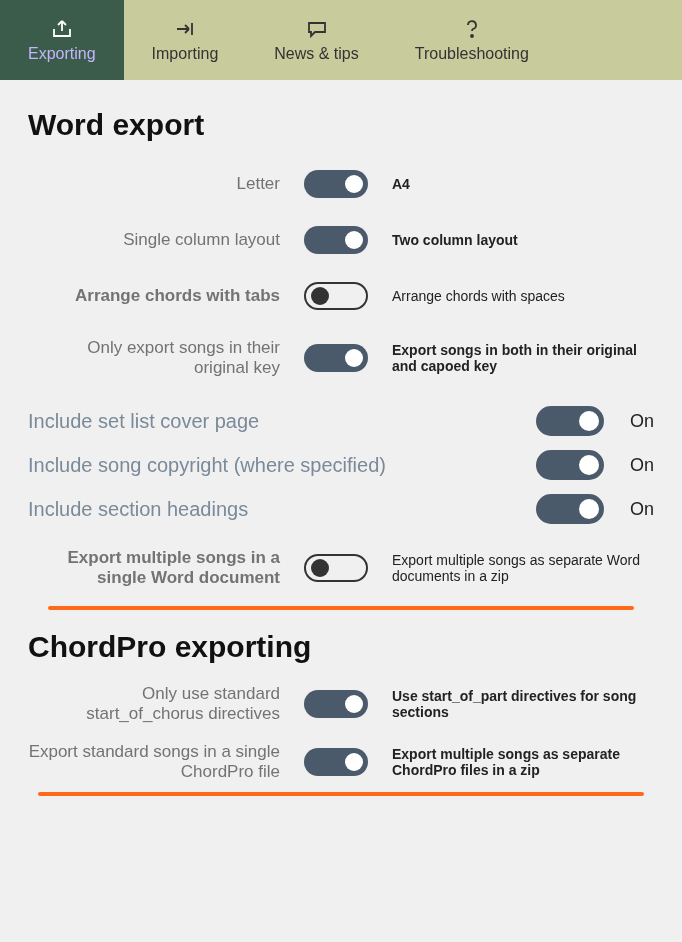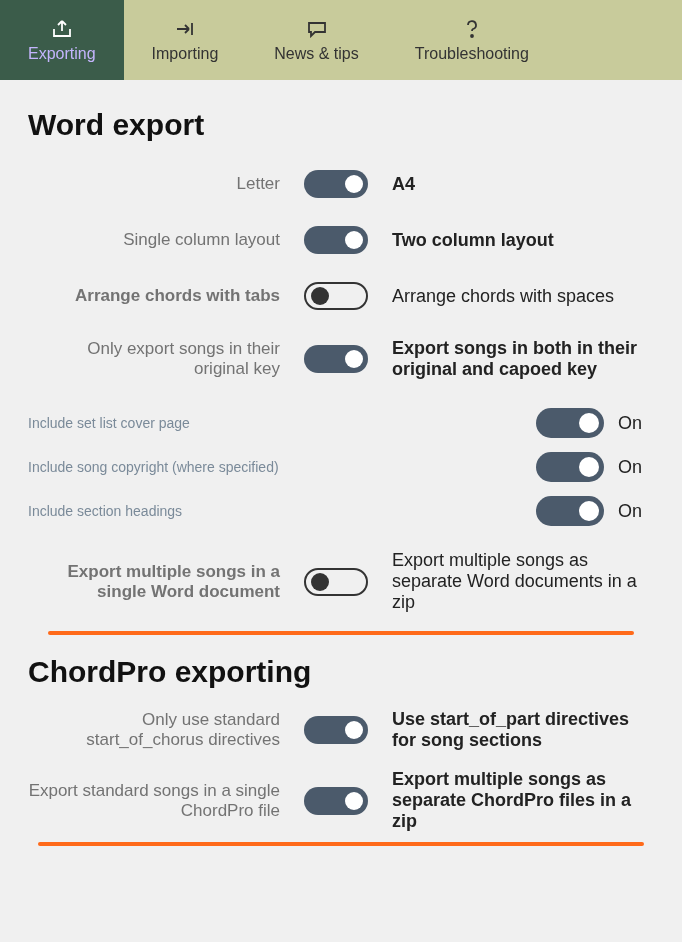--- a/index.html
+++ b/index.html
@@ -10,35 +10,35 @@
 .tab.active { background: #3b5c4a; color: #c4b5fd; }
 .tab-icon { font-size: 20px; margin-bottom: 4px; height: 24px; display: flex; align-items: center; }
 .tab-label { font-size: 16px; }
 
 .content { padding: 28px 28px 20px 28px; }
 .section-title { font-size: 30px; font-weight: 700; margin-bottom: 28px; color: #111; }
 
 .row { display: flex; align-items: center; margin-bottom: 28px; }
 .row .left { width: 268px; text-align: right; padding-right: 16px; font-size: 17px; color: #737373; }
 .row .mid { width: 80px; display: flex; justify-content: center; }
-.row .right { flex: 1; padding-left: 16px; font-size: 18px; color: #222; }
+.row .right { flex: 1; padding-left: 16px; font-size: 14px; color: #222; }
 .row .emph { font-weight: 700; }
 
 .toggle { width: 64px; height: 28px; border-radius: 14px; position: relative; cursor: pointer; }
 .toggle-on-dark { background: #4b5a6b; }
 .toggle-off-outline { background: transparent; border: 2px solid #333; }
 .knob { width: 18px; height: 18px; border-radius: 50%; position: absolute; top: 50%; transform: translateY(-50%); }
 .toggle-on-dark .knob { background: #fff; right: 5px; }
 .toggle-off-outline .knob { background: #333; left: 5px; }
 
 .simple-row { display: flex; align-items: center; margin-bottom: 14px; }
-.simple-label { flex: 1; font-size: 14px; color: #7a8a99; }
+.simple-label { flex: 1; font-size: 20px; color: #7a8a99; }
 .simple-toggle { width: 68px; height: 30px; border-radius: 15px; background: #4b5a6b; position: relative; cursor: pointer; }
 .simple-toggle .knob2 { width: 20px; height: 20px; border-radius: 50%; background: #fff; position: absolute; right: 5px; top: 5px; }
-.simple-state { width: 50px; text-align: left; padding-left: 14px; font-size: 18px; color: #222; }
+.simple-state { width: 50px; text-align: left; padding-left: 26px; font-size: 18px; color: #222; }
 
 .divider { height: 4px; background: #ff6a1a; margin: 18px 20px 20px 20px; border-radius: 2px; }
 
 svg { display: block; }
 </style>
 </head>
 <body>
 
 <div class="tabbar">
   <div class="tab active">

